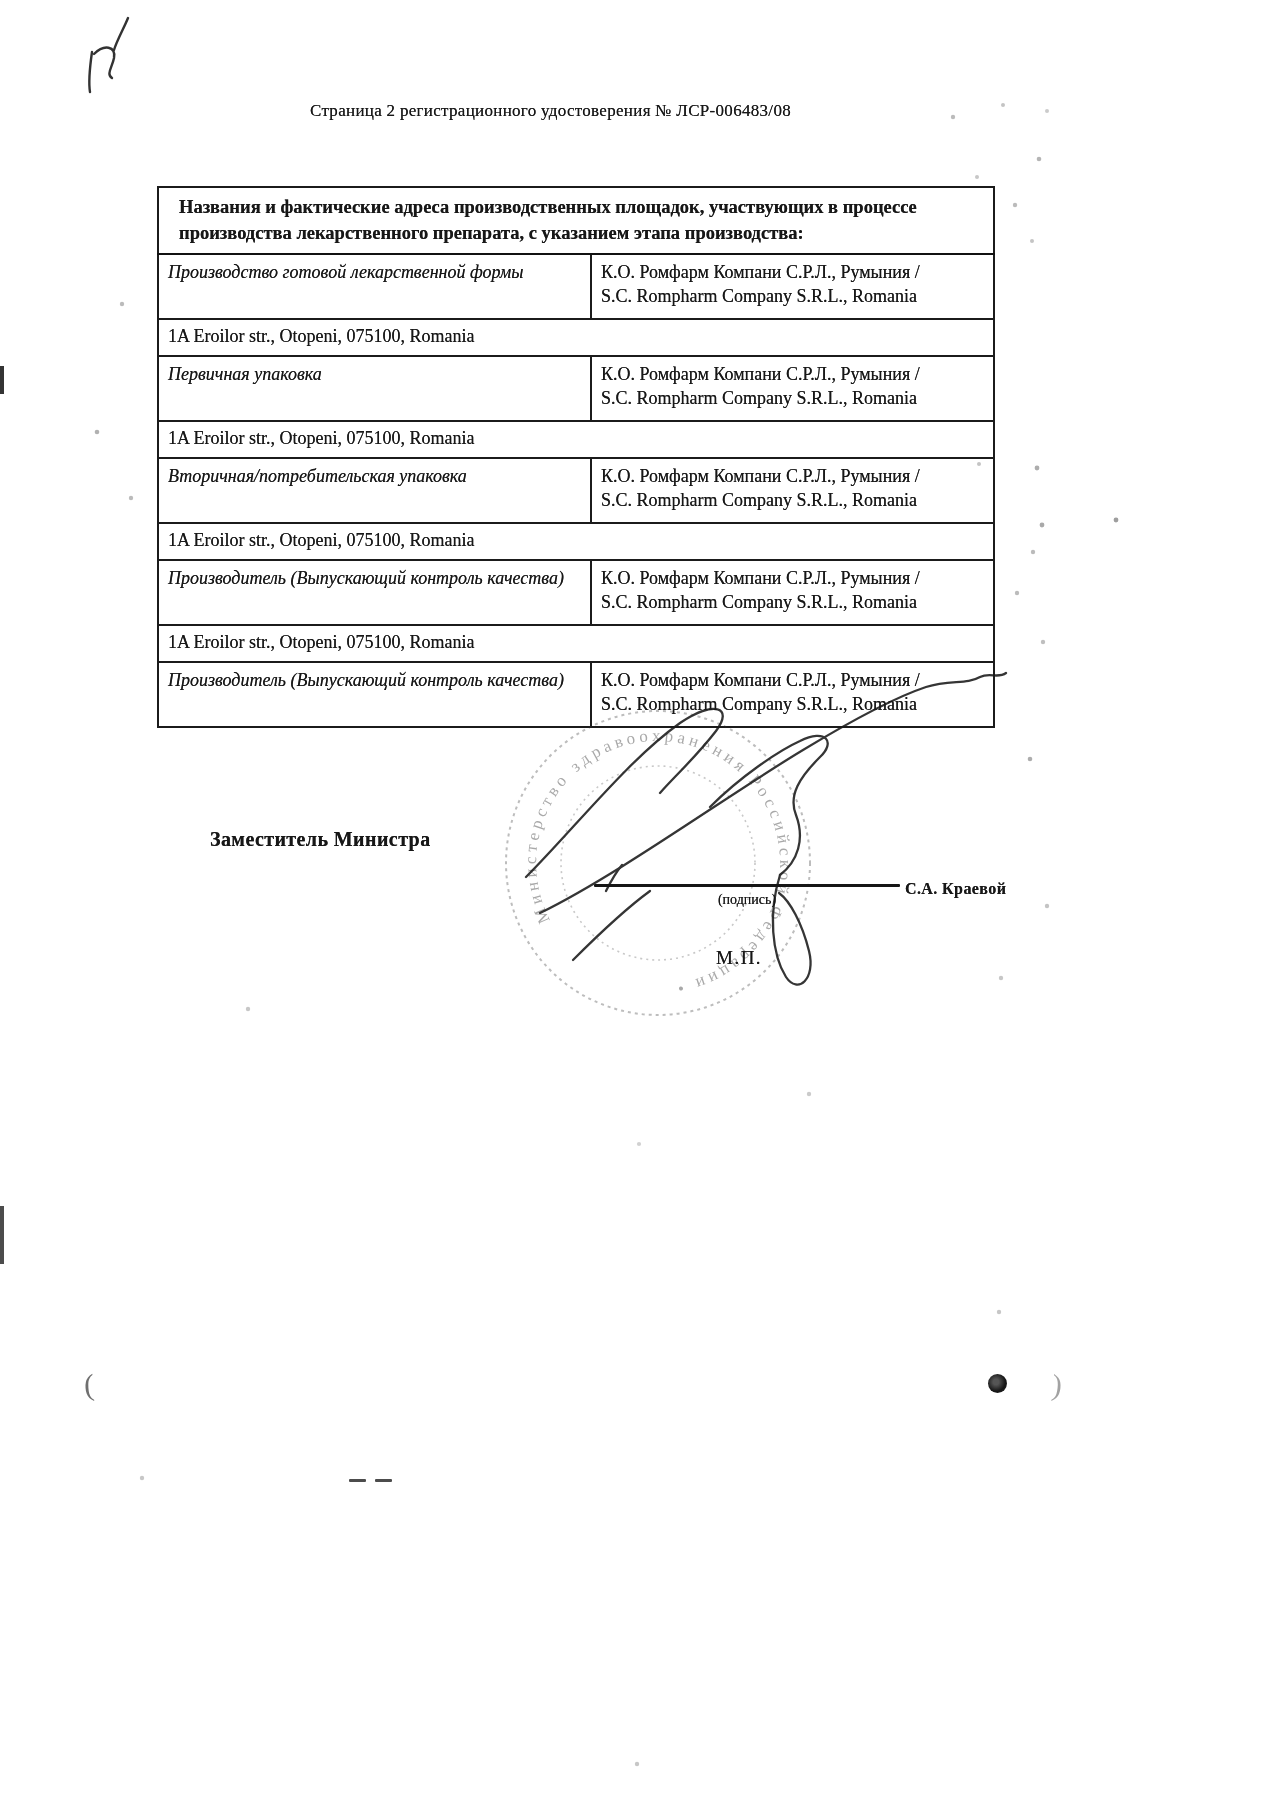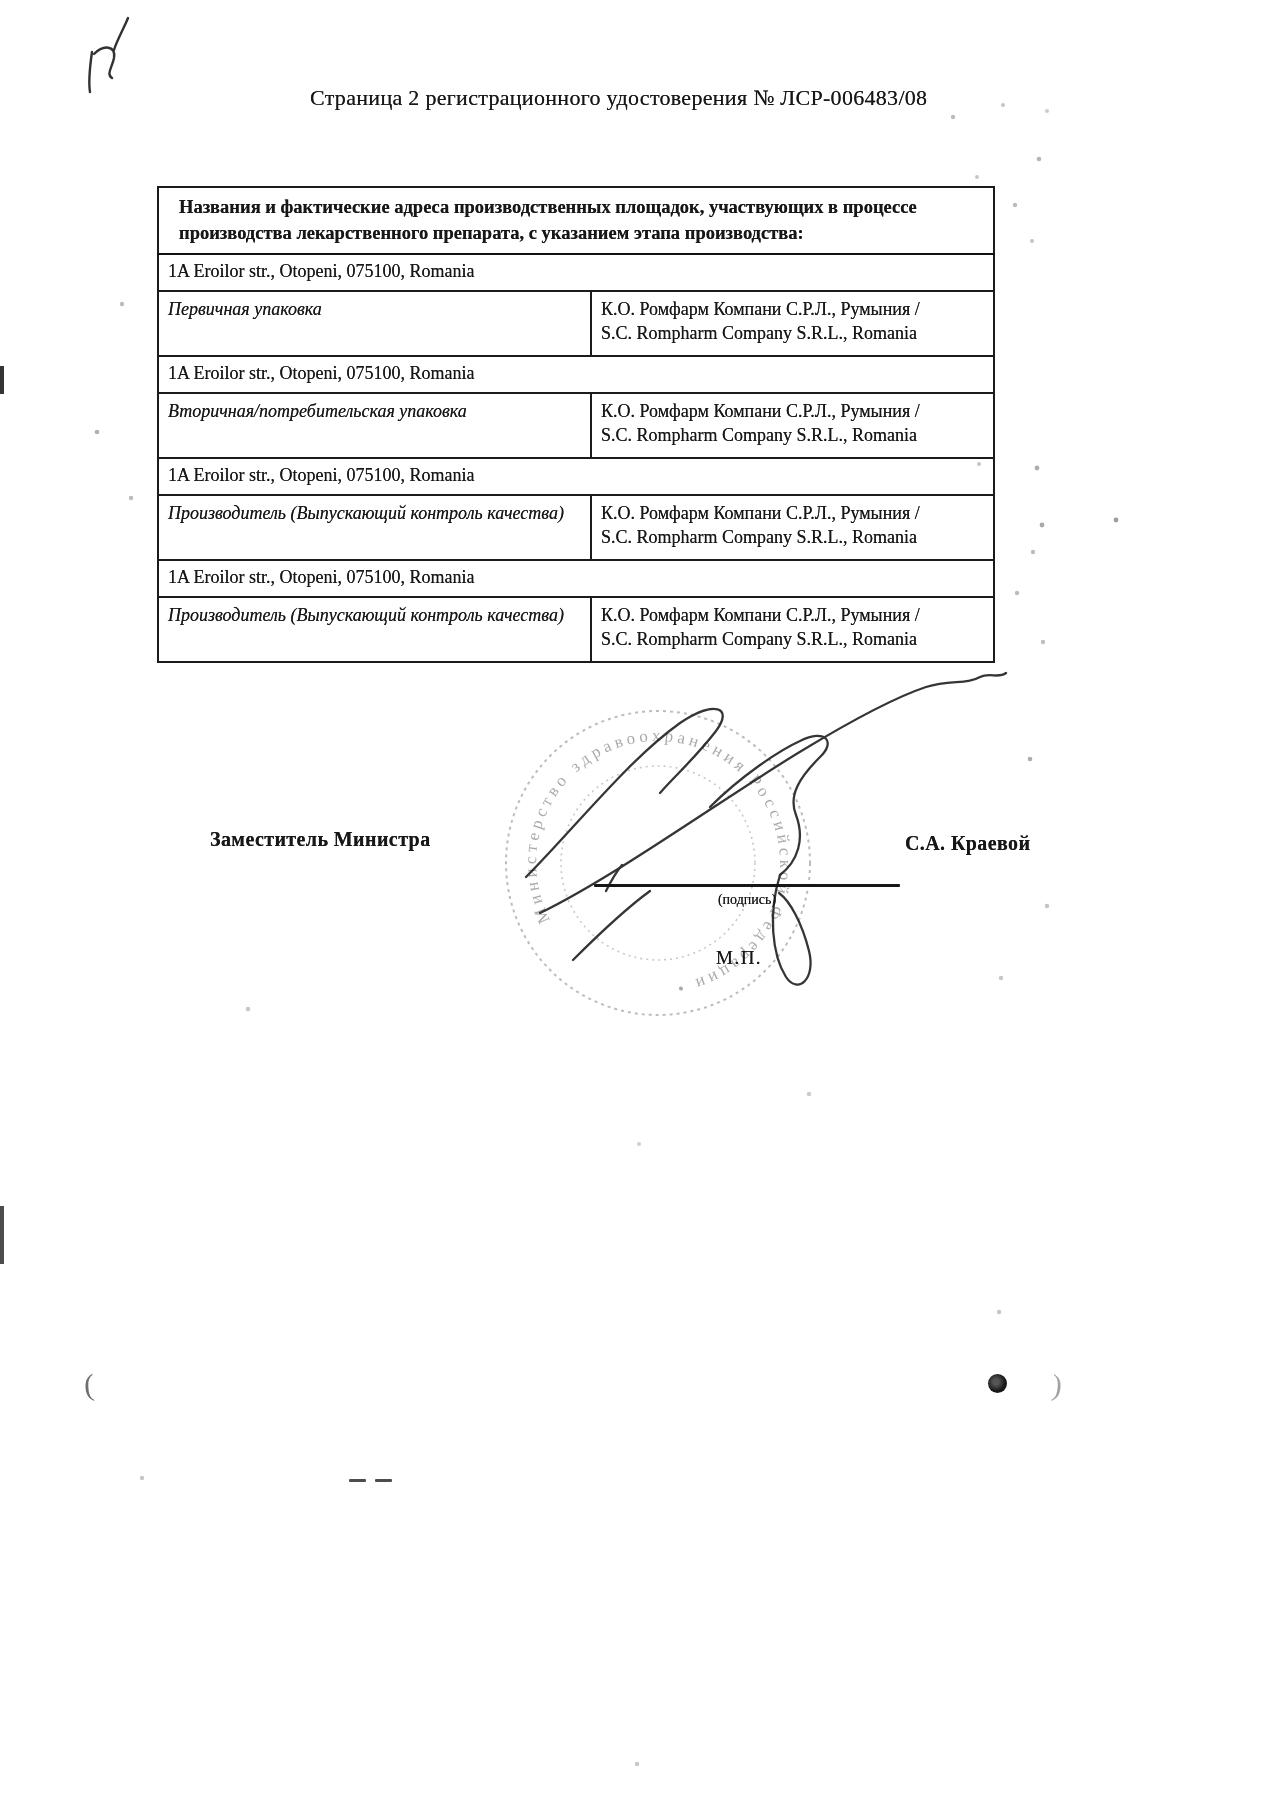--- a/index.html
+++ b/index.html
@@ -9,22 +9,22 @@
     margin:0 auto;
     background:#ffffff;
     overflow:hidden;
     font-family:"Liberation Serif", serif;
     color:#171717;
   }
   .ink{ text-shadow:0 0 .6px rgba(20,20,20,.8); }
 
   
   .doc-header{
-    position:absolute; left:310px; top:85px;
-    font-size:22px; letter-spacing:.3px; white-space:nowrap;
+    position:absolute; left:310px; top:101px;
+    font-size:17px; letter-spacing:.3px; white-space:nowrap;
   }
 
   
   .sites-table{
     position:absolute; left:157px; top:186px;
     width:838px; border-collapse:collapse; table-layout:fixed;
     border:2.5px solid #141414;
     font-size:18px; line-height:1.32;
   }
   .sites-table td{
@@ -39,22 +39,22 @@
   .stage-cell{ font-style:italic; height:50px; }
   .company-cell{ }
   .addr-cell{ padding-top:5px !important; padding-bottom:6px !important; height:24px; }
 
   
   .sig-title{
     position:absolute; left:210px; top:828px;
     font-weight:bold; font-size:20px; letter-spacing:.4px; white-space:nowrap;
   }
   .sig-name{
-    position:absolute; left:905px; top:832px;
-    font-weight:bold; font-size:20px; letter-spacing:.4px; white-space:nowrap;
+    position:absolute; left:905px; top:880px;
+    font-weight:bold; font-size:16px; letter-spacing:.4px; white-space:nowrap;
   }
   .sig-line{
     position:absolute; left:594px; top:884px;
     width:306px; height:2.6px; background:#161616; border-radius:1px;
   }
   .sig-caption{
     position:absolute; left:594px; top:892px; width:306px;
     text-align:center; font-size:14px;
   }
   .sig-seal{
@@ -136,20 +136,27 @@
     <colgroup>
         <col style="width:433px">
         <col style="width:403px">
       </colgroup>
     <tbody>
       <tr>
         <td colspan="2" class="thead-cell">Названия и фактические адреса производственных площадок, участвующих в процессе производства лекарственного препарата, с указанием этапа производства:</td>
       </tr>
 
       <tr>
+        <td class="stage-cell">Производство готовой лекарственной формы</td>
+        <td class="company-cell">
+          <div>К.О. Ромфарм Компани С.Р.Л., Румыния /</div>
+          <div>S.C. Rompharm Company S.R.L., Romania</div>
+        </td>
+      </tr>
+      <tr>
         <td colspan="2" class="addr-cell">1A Eroilor str., Otopeni, 075100, Romania</td>
       </tr>
 
       <tr>
         <td class="stage-cell">Первичная упаковка</td>
         <td class="company-cell">
           <div>К.О. Ромфарм Компани С.Р.Л., Румыния /</div>
           <div>S.C. Rompharm Company S.R.L., Romania</div>
         </td>
       </tr>

